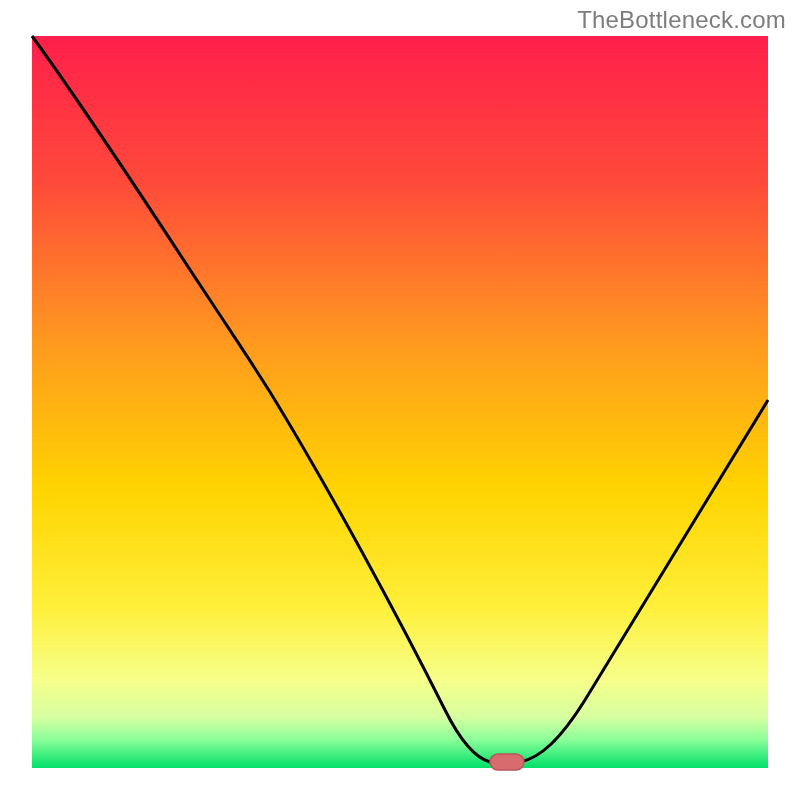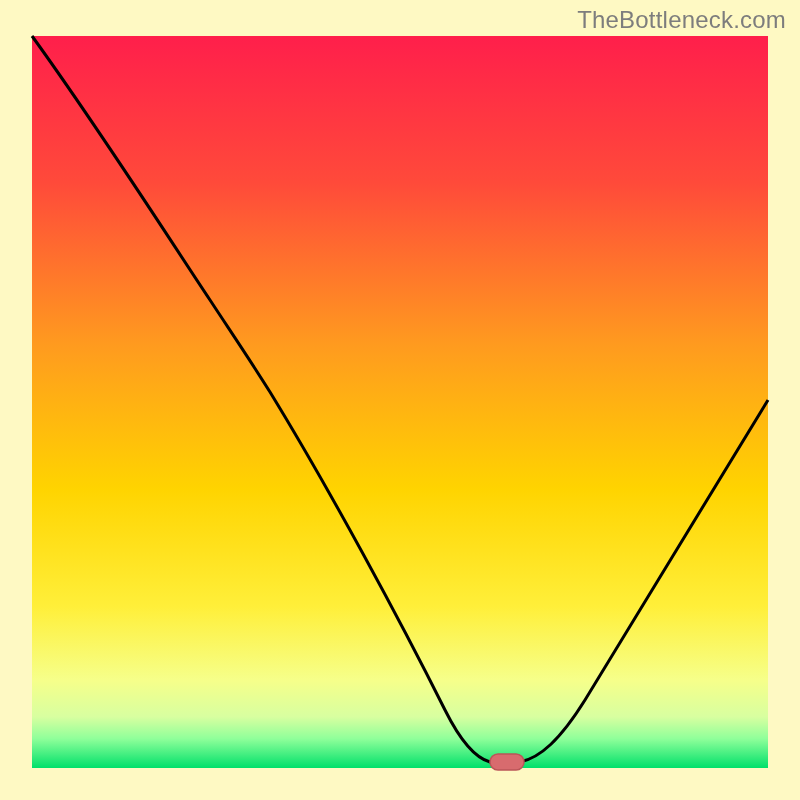--- a/index.html
+++ b/index.html
@@ -8,21 +8,21 @@
     width: 800px;
     height: 800px;
     background: #000;
     overflow: hidden;
     font-family: Arial, Helvetica, sans-serif;
   }
   .frame {
     position: relative;
     width: 800px;
     height: 800px;
-    background: #fef9c3;
+    background: #ffffff;
   }
   .watermark {
     position: absolute;
     top: 6px;
     right: 14px;
     color: #7d7d7d;
     font-size: 24px;
     font-weight: 500;
     letter-spacing: 0.2px;
     z-index: 5;

